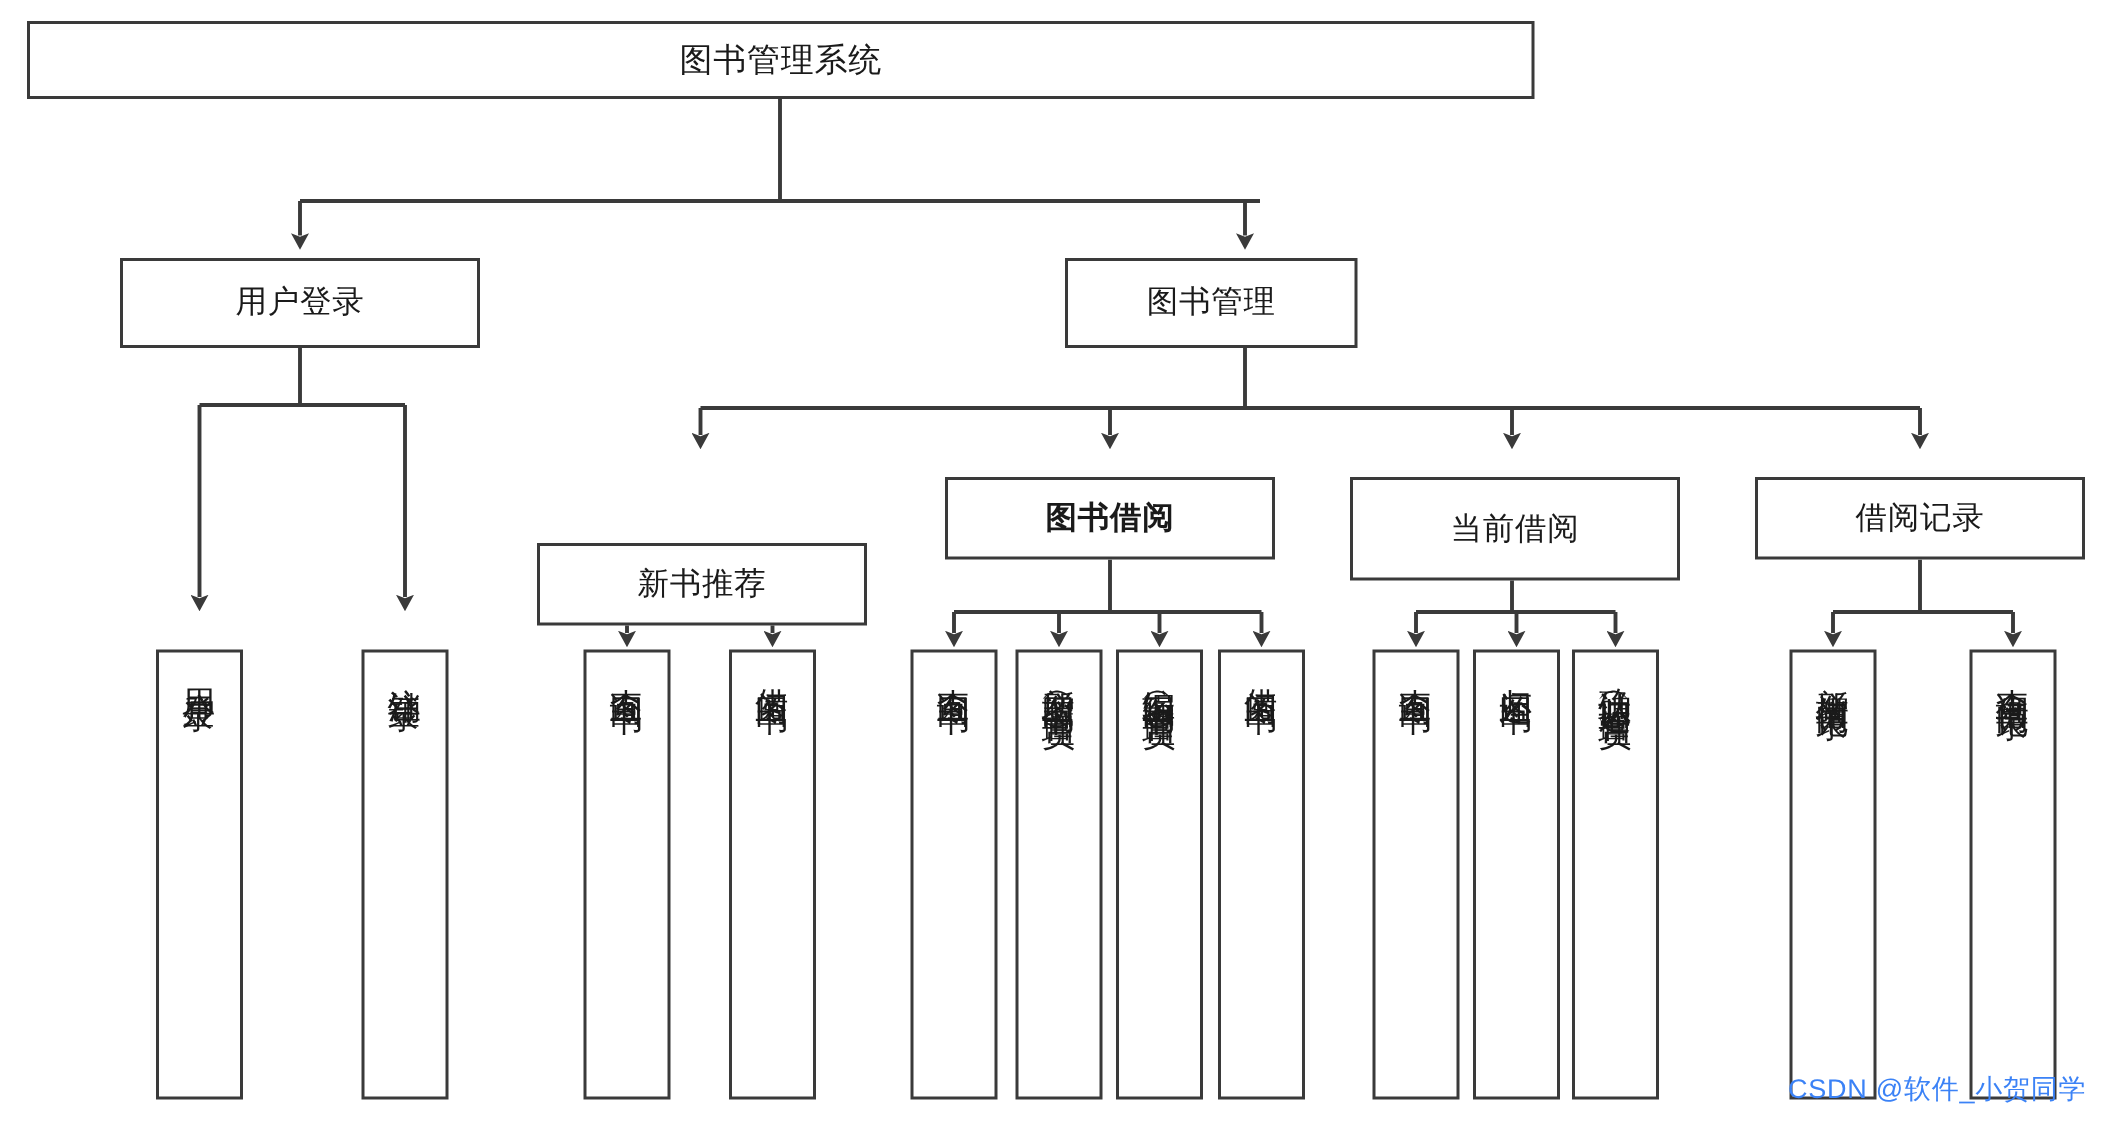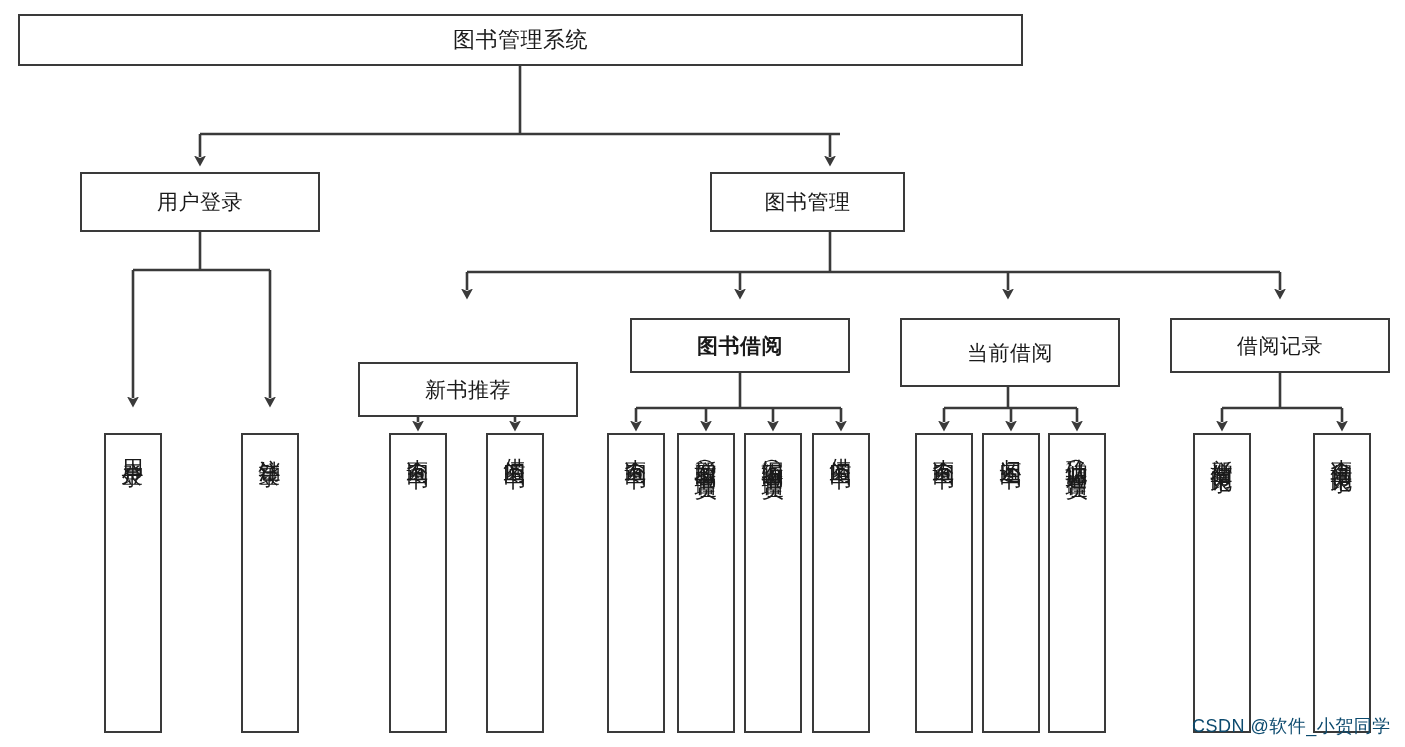--- a/index.html
+++ b/index.html
@@ -66,21 +66,21 @@
     max-height: 284px;
   }
   .node.leaf.tall .label {
     max-height: 292px;
   }
   .watermark {
     position: absolute;
     left: 1192px;
     top: 714px;
     font-size: 18px;
-    color: #0c4a6e;
+    color: #3b82f6;
     letter-spacing: 0.5px;
     z-index: 3;
     white-space: nowrap;
   }
 </style>
 </head>
 <body>
 
 <div id="canvas">
 

